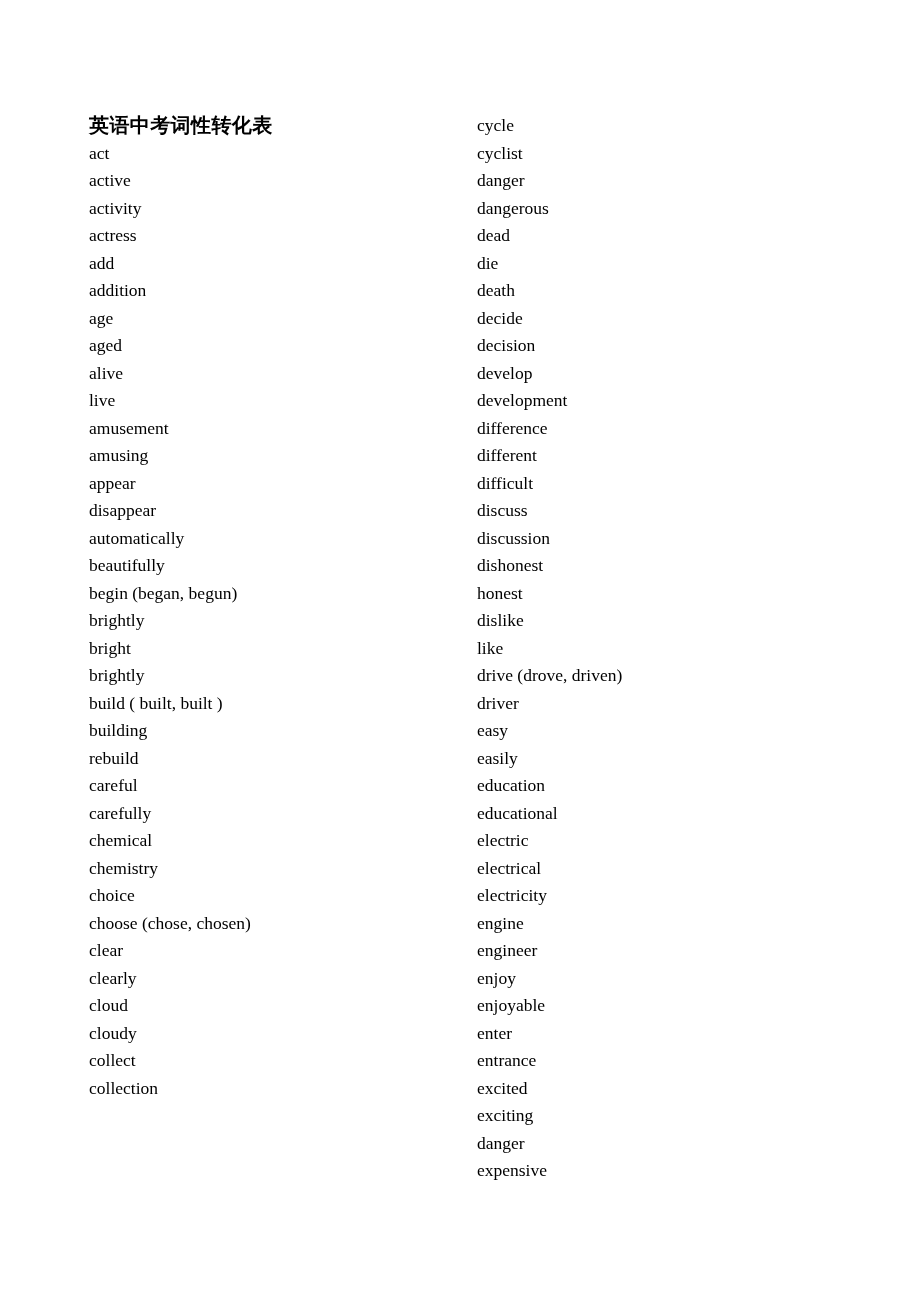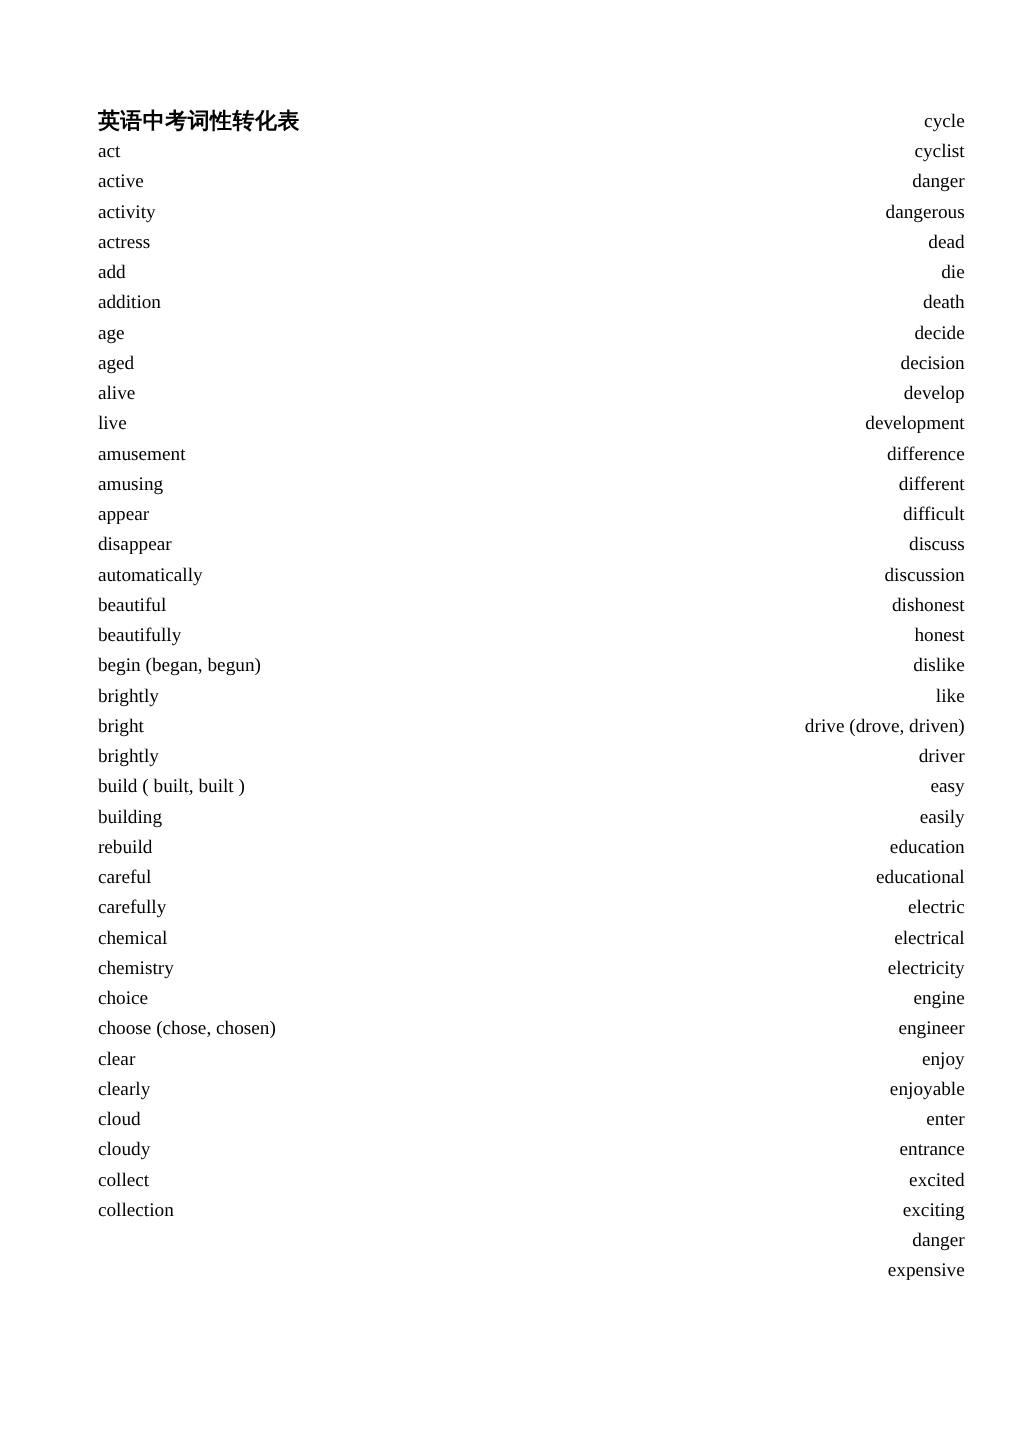--- a/index.html
+++ b/index.html
@@ -25,24 +25,24 @@
     top: 96px;
     left: 0;
     width: 920px;
   }
   .columns {
     position: relative;
     width: 920px;
   }
   .col {
     position: absolute;
-    top: 0;
+    top: 16px;
   }
   .col-left  { left: 89px;  width: 360px; }
-  .col-right { left: 477px; width: 400px; text-align: right; }
+  .col-right { left: 477px; width: 400px; }
 
   .doc-title {
     font-family: "DejaVu Sans", "Liberation Sans", sans-serif;
     font-size: 20px;
     font-weight: 700;
     line-height: 27.5px;
     height: 27.5px;
     letter-spacing: 0.4px;
     white-space: nowrap;
   }
@@ -75,21 +75,20 @@
             <div class="word">addition</div>
             <div class="word">age</div>
             <div class="word">aged</div>
             <div class="word">alive</div>
             <div class="word">live</div>
             <div class="word">amusement</div>
             <div class="word">amusing</div>
             <div class="word">appear</div>
             <div class="word">disappear</div>
             <div class="word">automatically</div>
-            <div class="word">beautiful</div>
             <div class="word">beautifully</div>
             <div class="word">begin (began, begun)</div>
             <div class="word">brightly</div>
             <div class="word">bright</div>
             <div class="word">brightly</div>
             <div class="word">build ( built, built )</div>
             <div class="word">building</div>
             <div class="word">rebuild</div>
             <div class="word">careful</div>
             <div class="word">carefully</div>

